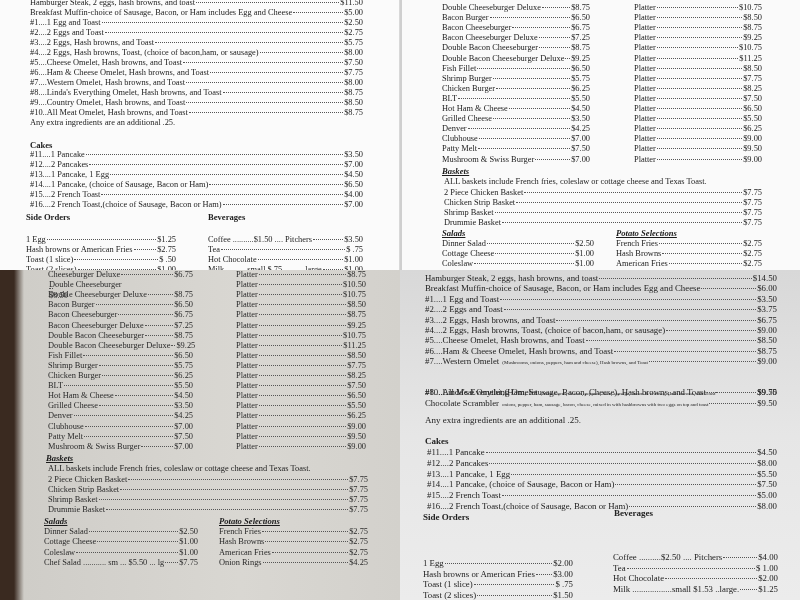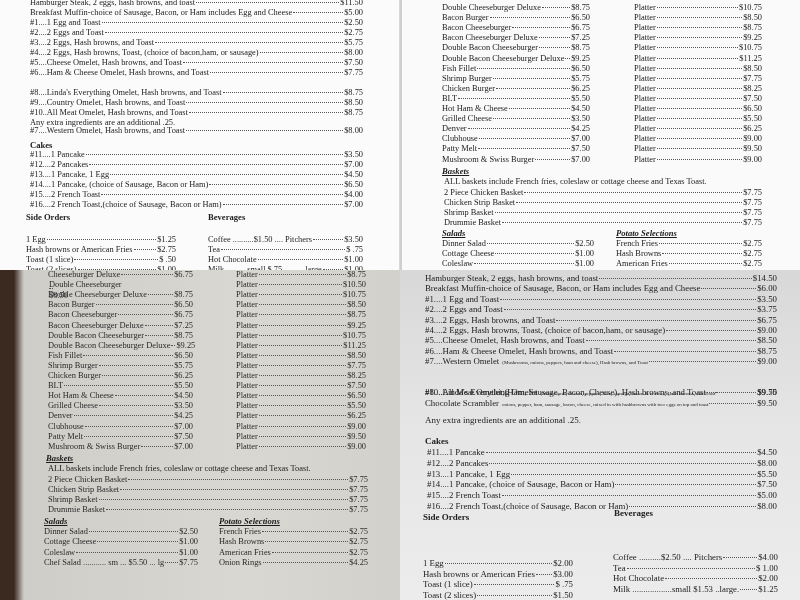--- a/index.html
+++ b/index.html
@@ -66,21 +66,21 @@
     <div class="row" style="left: 30px; top: 58px; width: 333px;">
       <span class="name">#5....Cheese Omelet, Hash browns, and Toast</span>
       <span class="dots"></span>
       <span class="price">$7.50</span>
     </div>
     <div class="row" style="left: 30px; top: 68px; width: 333px;">
       <span class="name">#6....Ham &amp; Cheese Omelet, Hash browns, and Toast</span>
       <span class="dots"></span>
       <span class="price">$7.75</span>
     </div>
-    <div class="row" style="left: 30px; top: 78px; width: 333px; margin-top: 48px;">
+    <div class="row" style="left: 30px; top: 78px; width: 333px;">
       <span class="name">#7....Western Omelet, Hash browns, and Toast</span>
       <span class="dots"></span>
       <span class="price">$8.00</span>
     </div>
     <div class="row" style="left: 30px; top: 88px; width: 333px;">
       <span class="name">#8....Linda's Everything Omelet, Hash browns, and Toast</span>
       <span class="dots"></span>
       <span class="price">$8.75</span>
     </div>
     <div class="row" style="left: 30px; top: 98px; width: 333px;">

